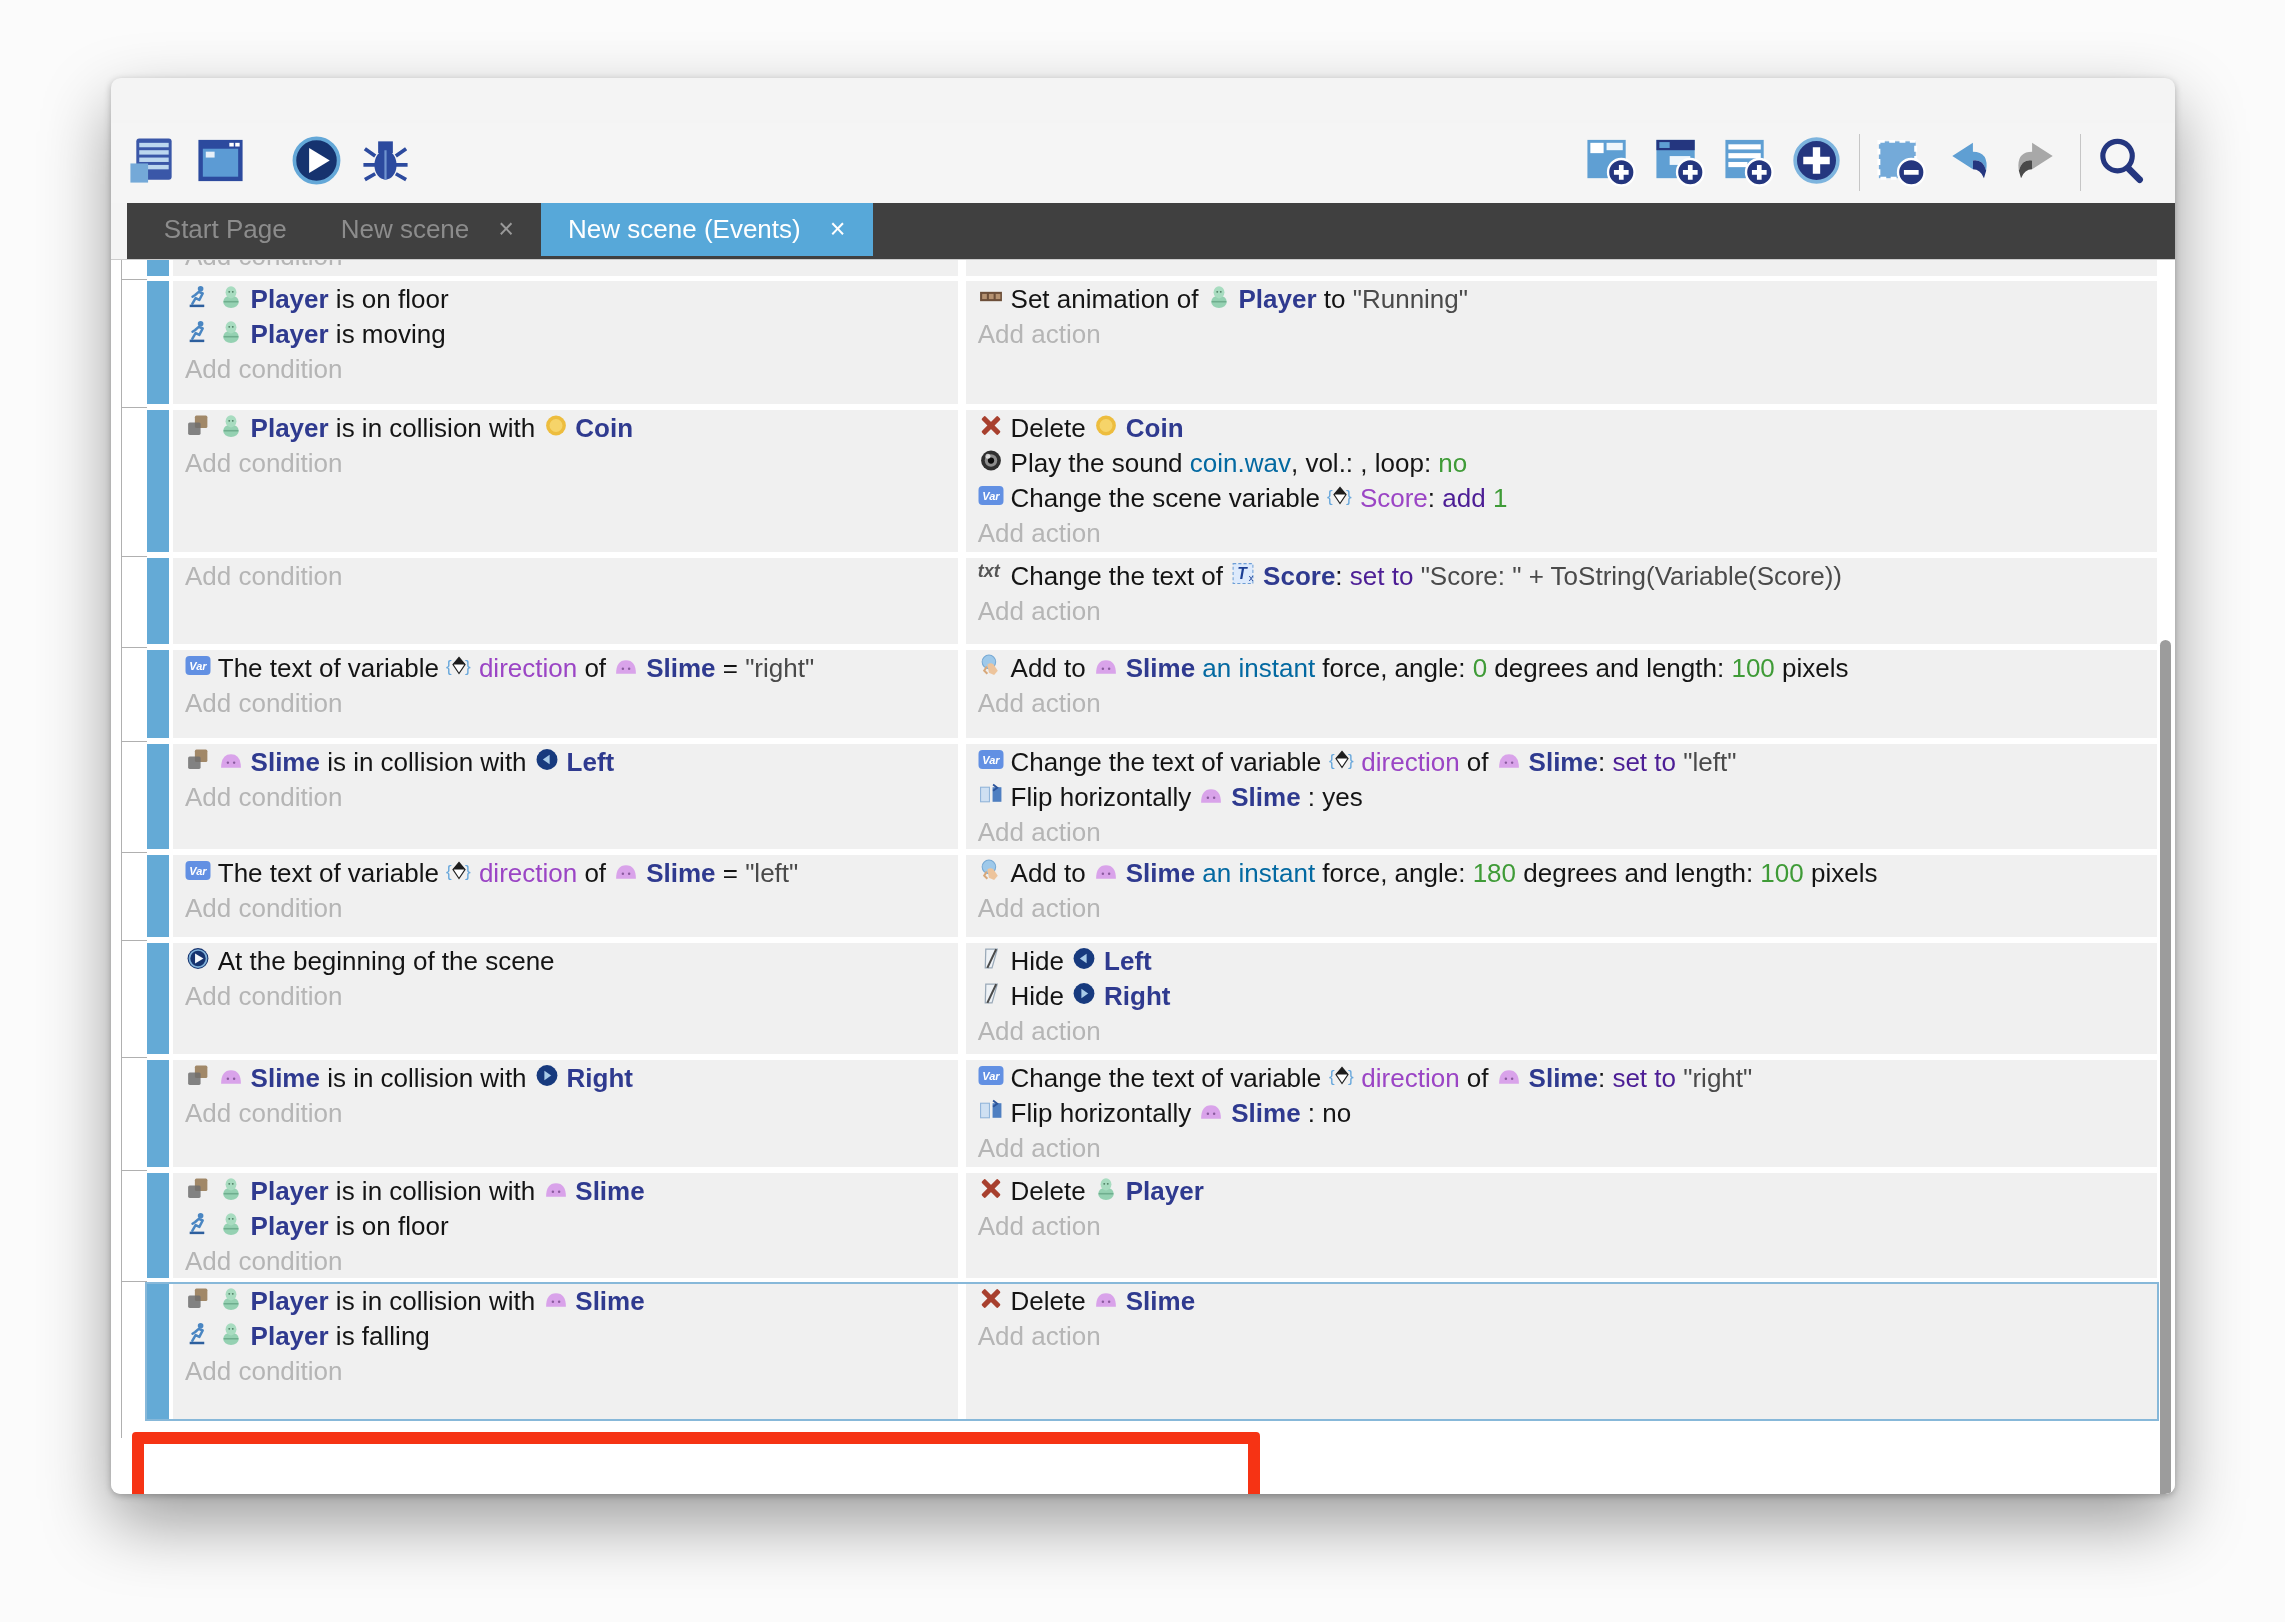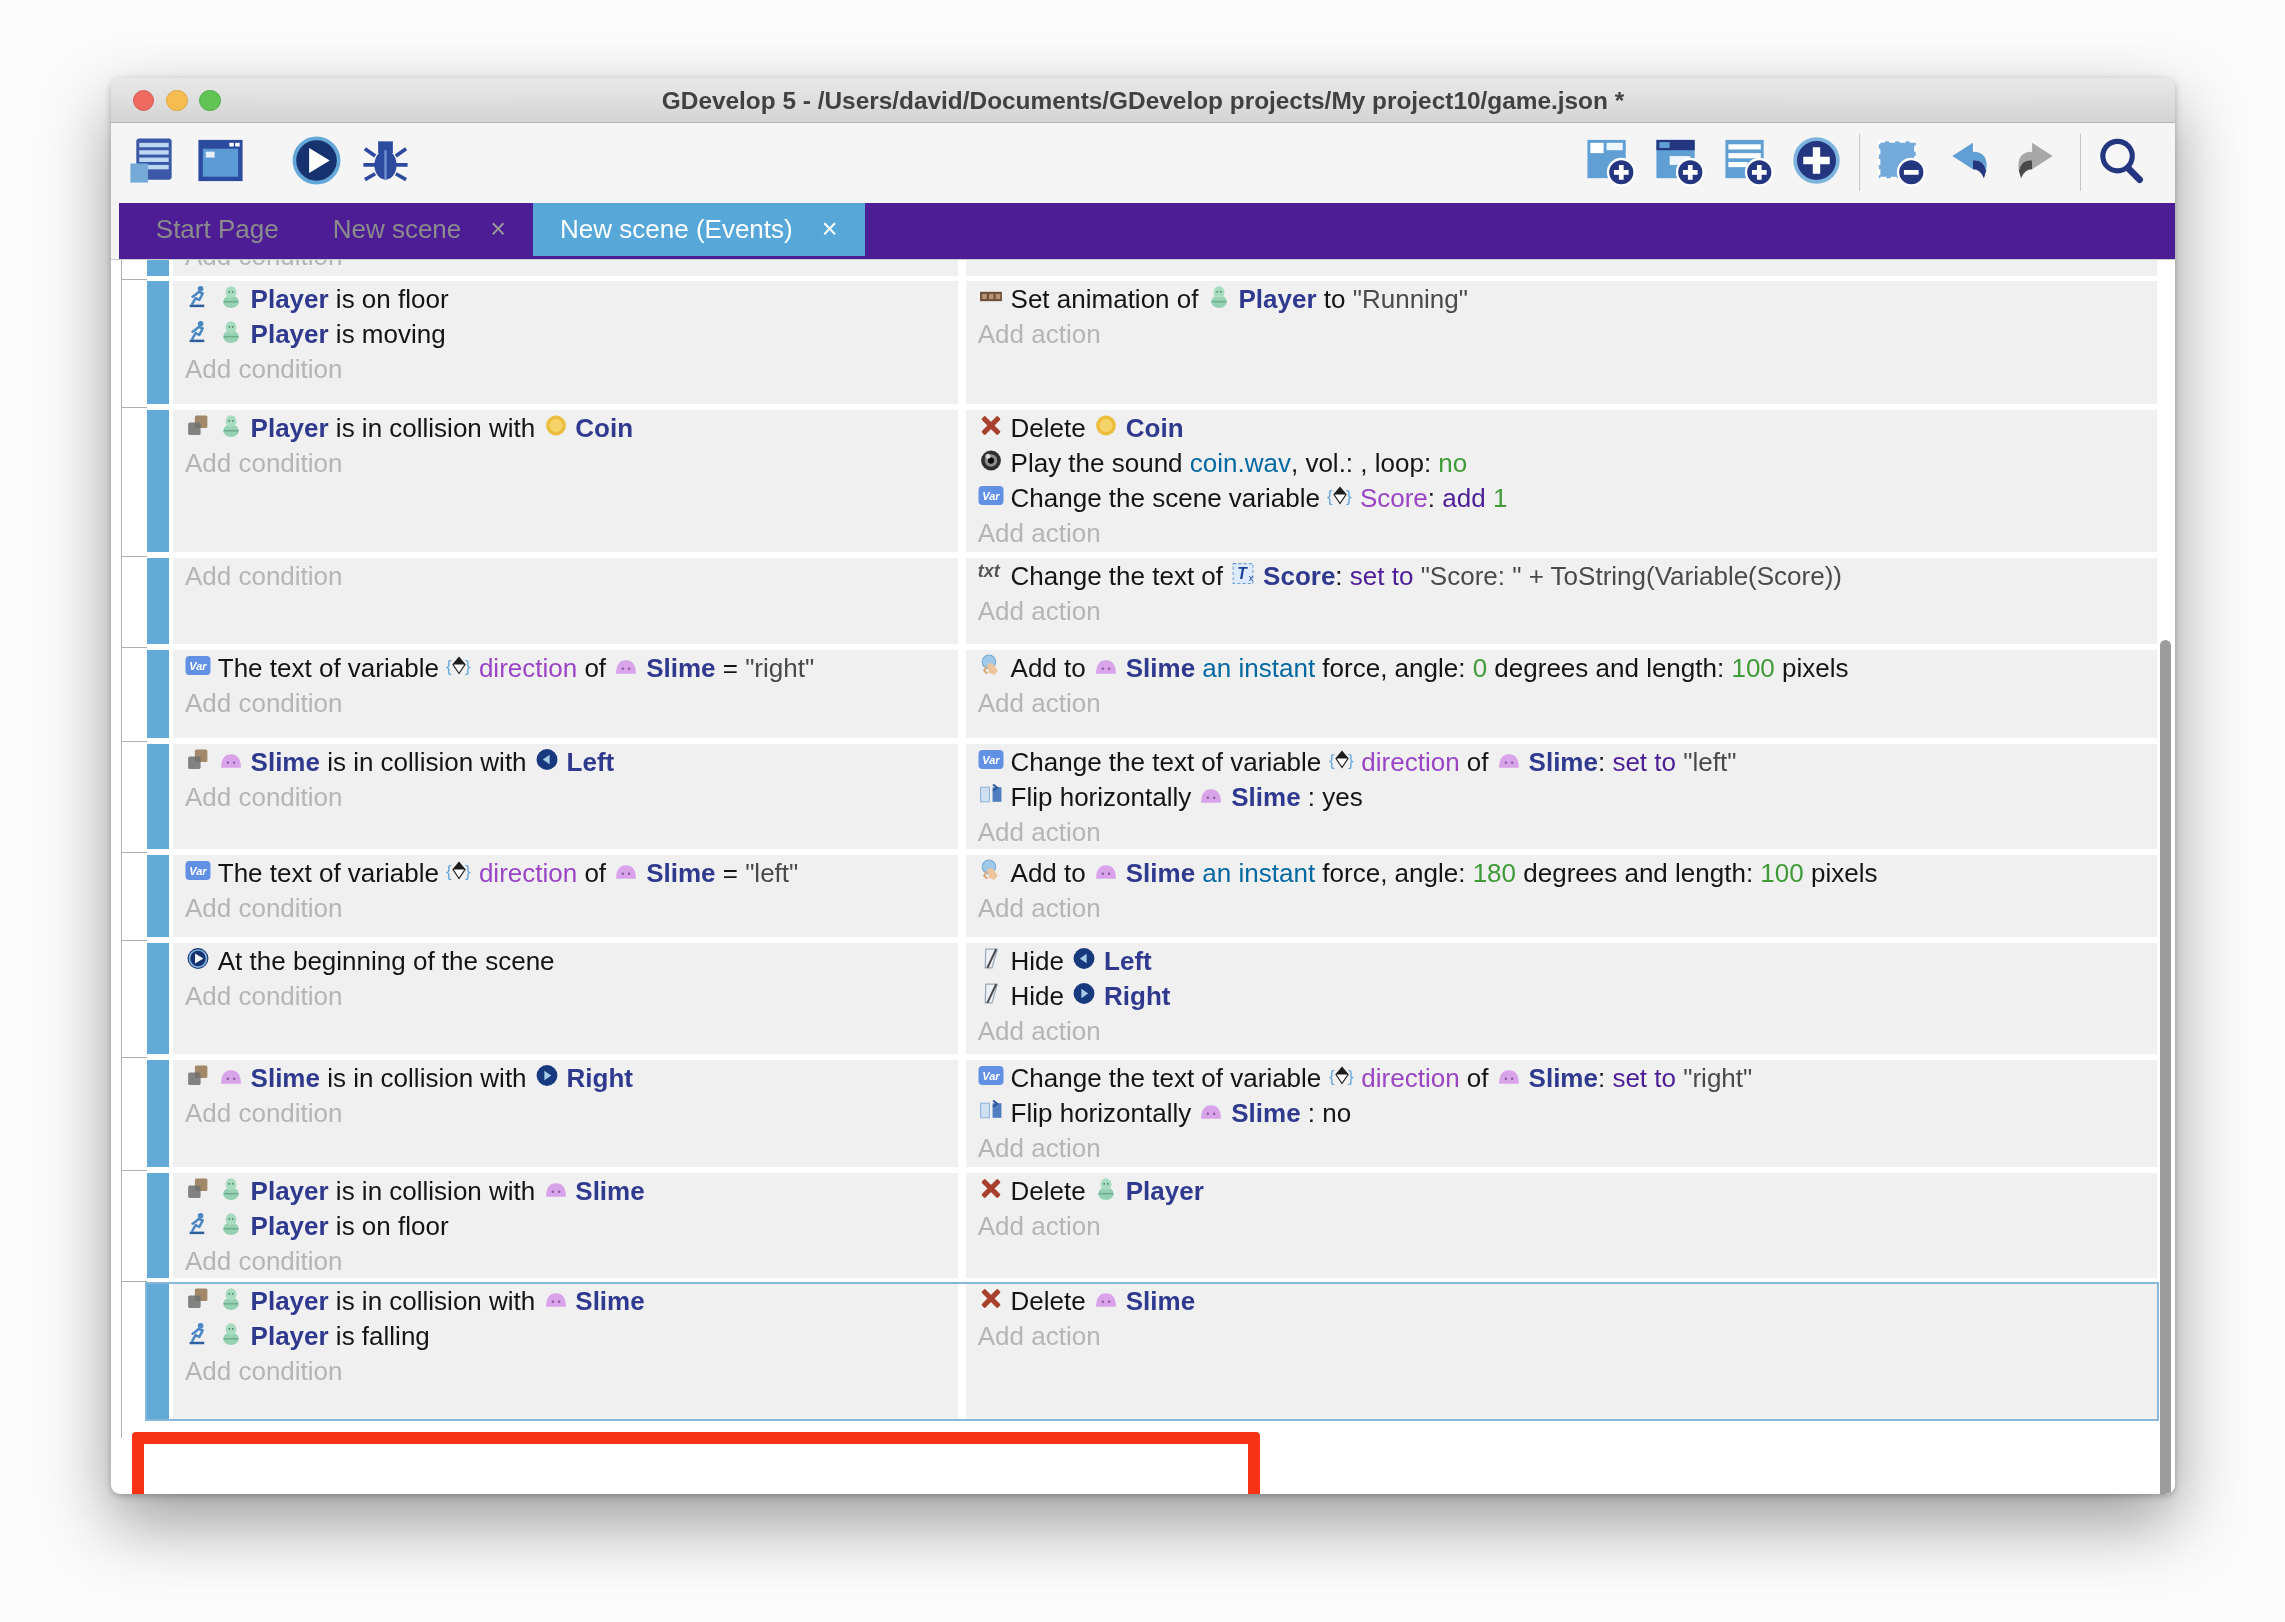--- a/index.html
+++ b/index.html
@@ -18,21 +18,21 @@
   
   #toolbar { position:absolute; left:0; top:45px; right:0; height:80px; background:#f5f5f5; }
   .tb-group { position:absolute; top:9.8px; display:flex; align-items:center; }
   #tb-left { left:13.7px; }
   #tb-right { right:13.7px; }
   .tb-btn { width:55px; height:59px; margin-right:13.7px; display:flex; align-items:center; justify-content:center; cursor:pointer; }
   .tb-btn svg { width:53px; height:53px; }
   .tb-sep { width:1px; height:57px; background:#c6c6c6; margin:0 11.7px 0 2px; }
   .tb-gap { width:27px; }
   
-  #tabbar { position:absolute; left:8px; top:125px; right:0; height:57px; background:#4c1d95; display:flex; align-items:flex-start; padding-left:9.8px; }
+  #tabbar { position:absolute; left:16px; top:125px; right:0; height:57px; background:#404040; display:flex; align-items:flex-start; padding-left:9.8px; }
   .tab { height:53px; display:flex; align-items:center; padding:0 27px; font-size:26px; color:#8c8c8c; cursor:pointer; }
   .tab .close { margin-left:29px; font-size:27px; color:#9a9a9a; cursor:pointer; }
   .tab.active { background:#57a8d9; color:#fff; }
   .tab.active .close { color:#fff; }
   
   #events-panel { position:absolute; left:0; top:181px; right:0; bottom:0; background:#fff; border-top:1px solid #cccccc; overflow:hidden; }
   #rows { position:absolute; left:36px; top:0; right:17.6px; }
   .event-row { position:relative; display:flex; margin-bottom:5.9px; overflow:hidden; }
   .event-row.selected { outline:2px solid #87b8d9; outline-offset:0px; }
   .event-bar { width:22.4px; background:#64aad6; margin-right:3.9px; flex:none; cursor:pointer; }
@@ -57,26 +57,20 @@
   .rail-tick { position:absolute; left:9.8px; width:26px; height:1px; background:#b0b0b0; }
   
   #scroll-thumb { position:absolute; right:3.9px; top:380px; width:10.7px; height:965px; background:#9c9c9c; border-radius:5.9px; }
   
   #red-box { position:absolute; left:20.5px; top:1172px; width:1128px; height:174px; border:12.7px solid #f63314; border-radius:3.9px; z-index:50; pointer-events:none; }
 </style>
 </head>
 <body>
 
 <div id="window">
-  <div id="titlebar">
-    <div class="traffic t-close"></div>
-    <div class="traffic t-min"></div>
-    <div class="traffic t-zoom"></div>
-    <div id="title-text">GDevelop 5 - /Users/david/Documents/GDevelop projects/My project10/game.json *</div>
-  </div>
 
   <div id="toolbar">
     <div class="tb-group" id="tb-left">
         <div class="tb-btn">
           <span><svg viewBox="0 0 36 36">
               <rect x="7" y="3" width="24" height="28" rx="2" fill="#3a57a8"></rect>
               <rect x="9" y="6" width="20" height="3" fill="#bcd7ef"></rect>
               <rect x="9" y="11" width="20" height="3" fill="#bcd7ef"></rect>
               <rect x="9" y="16" width="20" height="3" fill="#bcd7ef"></rect>
               <rect x="9" y="21" width="20" height="3" fill="#bcd7ef"></rect>

